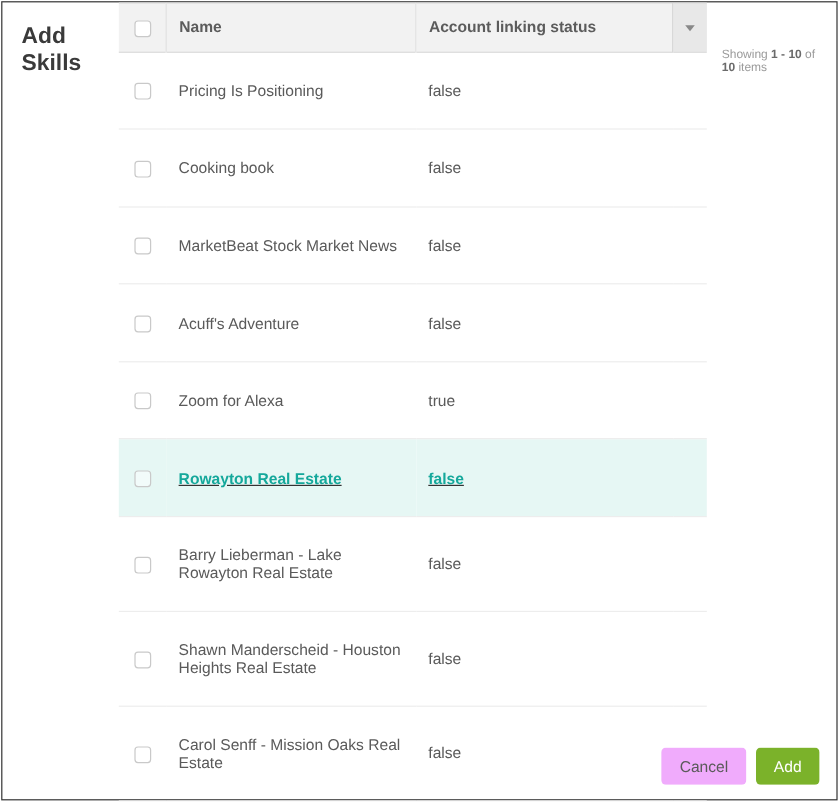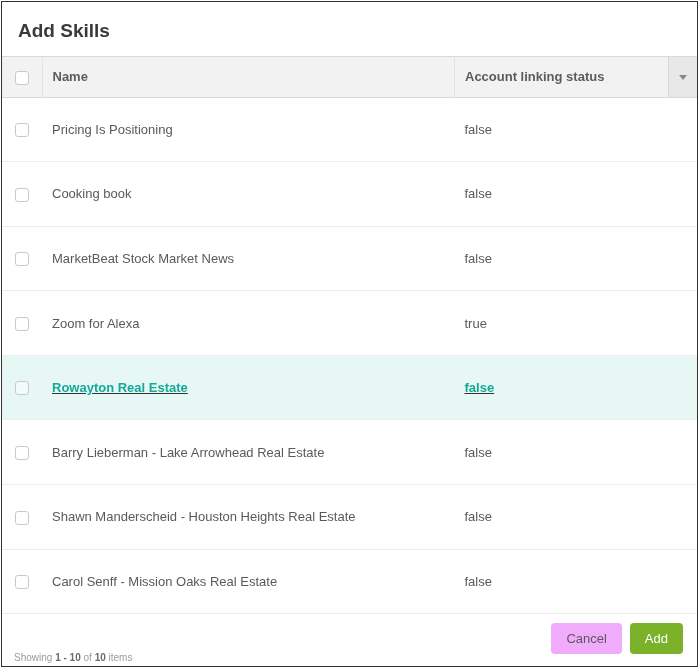--- a/index.html
+++ b/index.html
@@ -8,21 +8,21 @@
     font-family: -apple-system, BlinkMacSystemFont, "Segoe UI", Arial, sans-serif;
     background: #fff;
     color: #333;
   }
   .dialog {
     width: 697px;
     height: 666px;
     border: 1px solid #333;
     margin: 1px;
     display: flex;
-    flex-direction: column;
+    flex-direction: row;
     position: relative;
   }
   .dialog-header {
     padding: 18px 16px 14px 16px;
   }
   .dialog-title {
     font-size: 19px;
     font-weight: 700;
     color: #3a3a3a;
   }
@@ -165,31 +165,36 @@
           <td class="td">Cooking book</td>
           <td class="td" colspan="2">false</td>
         </tr>
         <tr class="tbody-row">
           <td class="td td-check"><span class="checkbox"></span></td>
           <td class="td">MarketBeat Stock Market News</td>
           <td class="td" colspan="2">false</td>
         </tr>
         <tr class="tbody-row">
           <td class="td td-check"><span class="checkbox"></span></td>
+          <td class="td">Acuff's Adventure</td>
+          <td class="td" colspan="2">false</td>
+        </tr>
+        <tr class="tbody-row">
+          <td class="td td-check"><span class="checkbox"></span></td>
           <td class="td">Zoom for Alexa</td>
           <td class="td" colspan="2">true</td>
         </tr>
         <tr class="tbody-row row-highlight">
           <td class="td td-check"><span class="checkbox"></span></td>
           <td class="td">Rowayton Real Estate</td>
           <td class="td" colspan="2">false</td>
         </tr>
         <tr class="tbody-row">
           <td class="td td-check"><span class="checkbox"></span></td>
-          <td class="td">Barry Lieberman - Lake Arrowhead Real Estate</td>
+          <td class="td">Barry Lieberman - Lake Rowayton Real Estate</td>
           <td class="td" colspan="2">false</td>
         </tr>
         <tr class="tbody-row">
           <td class="td td-check"><span class="checkbox"></span></td>
           <td class="td">Shawn Manderscheid - Houston Heights Real Estate</td>
           <td class="td" colspan="2">false</td>
         </tr>
         <tr class="tbody-row">
           <td class="td td-check"><span class="checkbox"></span></td>
           <td class="td">Carol Senff - Mission Oaks Real Estate</td>

